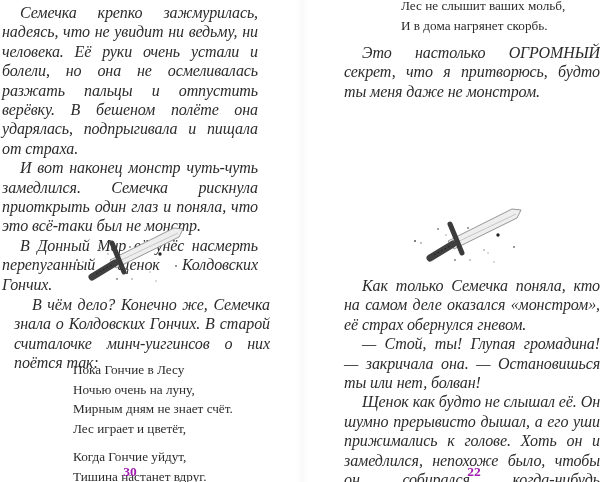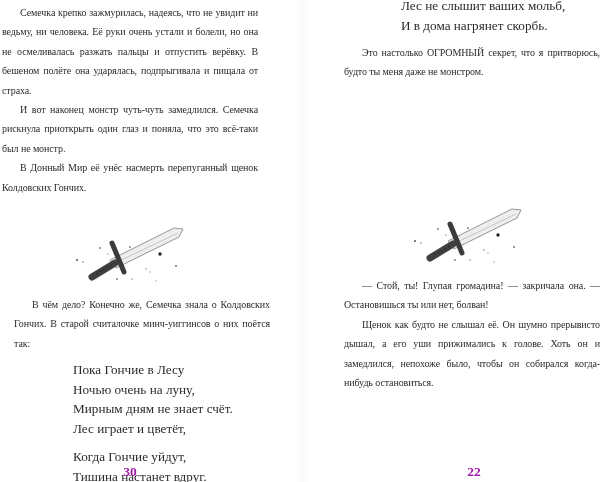--- a/index.html
+++ b/index.html
@@ -35,26 +35,27 @@
     .page.left {
       left: 2px;
       width: 256px;
     }
     .page.right {
       left: 344px;
       width: 256px;
     }
     .para {
       margin: 0;
-      font-size: 10px;
+      font-size: 16px;
       line-height: 19.4px;
       text-align: justify;
       text-indent: 18px;
       hyphens: manual;
       letter-spacing: -0.1px;
+      font-style: italic;
     }
     .verse {
       margin: 0;
       font-size: 13.2px;
       line-height: 19.6px;
       white-space: nowrap;
     }
     .verse .line { display: block; }
     .stanza-gap { height: 9px; }
     .illustration {
@@ -151,19 +152,20 @@
         <circle cx="104" cy="54" r="1" fill="#777"></circle>
         <circle cx="60" cy="67" r="0.8" fill="#888"></circle>
         <circle cx="74" cy="57" r="0.8" fill="#888"></circle>
         <circle cx="78" cy="60" r="0.7" fill="#999"></circle>
         <circle cx="84" cy="69" r="0.7" fill="#999"></circle>
         <circle cx="45" cy="67" r="0.9" fill="#777"></circle>
       </svg>
     </div>
 
     <div style="position:absolute; left:0; top:276px; width:256px;">
+      <p class="para">Как только Семечка поняла, кто на самом деле оказался «монстром», её страх обернулся гневом.</p>
       <p class="para">— Стой, ты! Глупая громадина! — закричала она. — Остановишься ты или нет, болван!</p>
       <p class="para">Щенок как будто не слышал её. Он шумно прерывисто дышал, а его уши прижимались к голове. Хоть он и замедлился, непохоже было, чтобы он собирался когда-нибудь остановиться.</p>
     </div>
 
     <div class="page-number" style="left:110px; top:464px;">22</div>
   </div>
 </div>
 
 </body></html>

